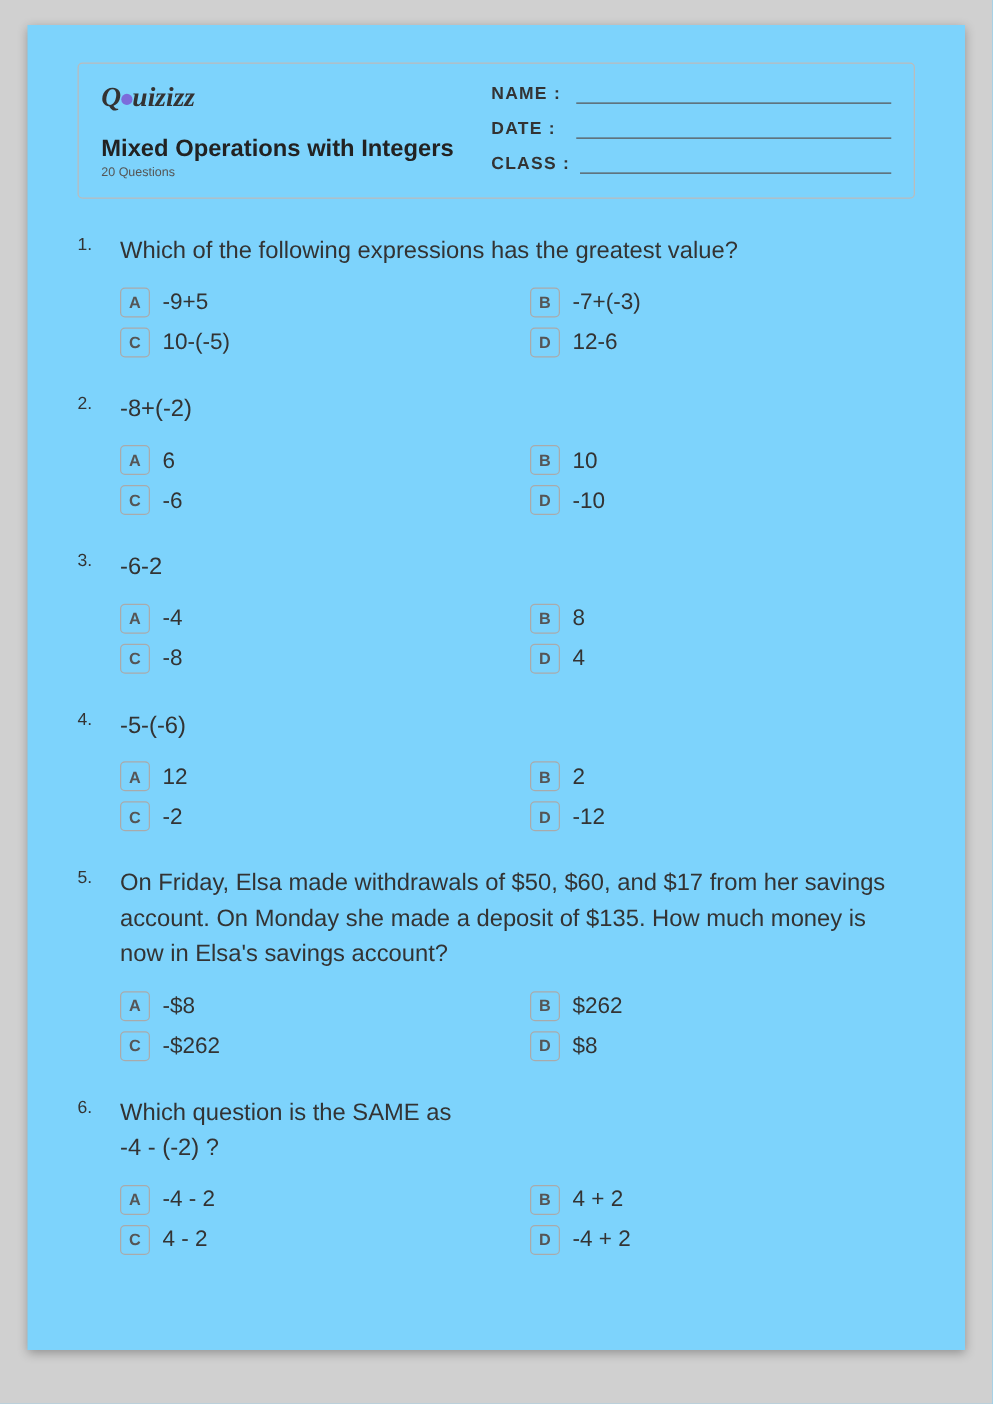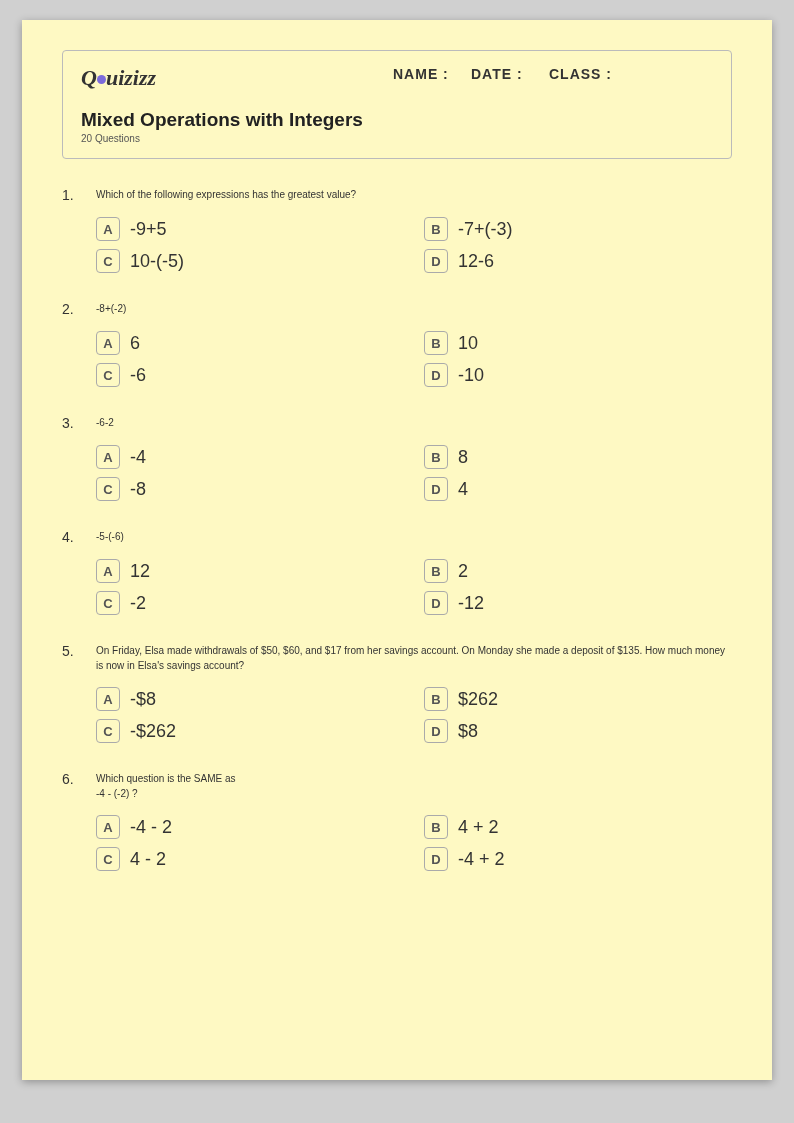--- a/index.html
+++ b/index.html
@@ -4,21 +4,21 @@
   <style>
     * { margin: 0; padding: 0; box-sizing: border-box; }
     body {
       background: #d0d0d0;
       font-family: Arial, sans-serif;
       display: flex;
       justify-content: center;
       padding: 20px;
     }
     .page {
-      background: #fef9c3;
+      background: #7dd3fc;
       width: 750px;
       min-height: 1060px;
       padding: 30px 40px;
       box-shadow: 0 2px 8px rgba(0,0,0,0.3);
     }
     
     .header {
       border: 1.5px solid #bbb;
       border-radius: 4px;
       padding: 14px 18px;
@@ -38,21 +38,21 @@
       color: #222;
       font-weight: bold;
     }
     .quiz-questions {
       font-size: 10px;
       color: #555;
       margin-top: 2px;
     }
     .header-right {
       display: flex;
-      flex-direction: row;
+      flex-direction: column;
       gap: 10px;
       min-width: 320px;
     }
     .field-row {
       display: flex;
       align-items: center;
       gap: 8px;
     }
     .field-label {
       font-size: 14px;
@@ -76,21 +76,21 @@
       gap: 10px;
       margin-bottom: 14px;
     }
     .question-number {
       font-size: 14px;
       color: #333;
       min-width: 24px;
       font-weight: normal;
     }
     .question-text {
-      font-size: 10px;
+      font-size: 19px;
       color: #333;
       line-height: 1.5;
     }
     .options-grid {
       display: grid;
       grid-template-columns: 1fr 1fr;
       gap: 8px 20px;
       margin-left: 34px;
     }
     .option {

